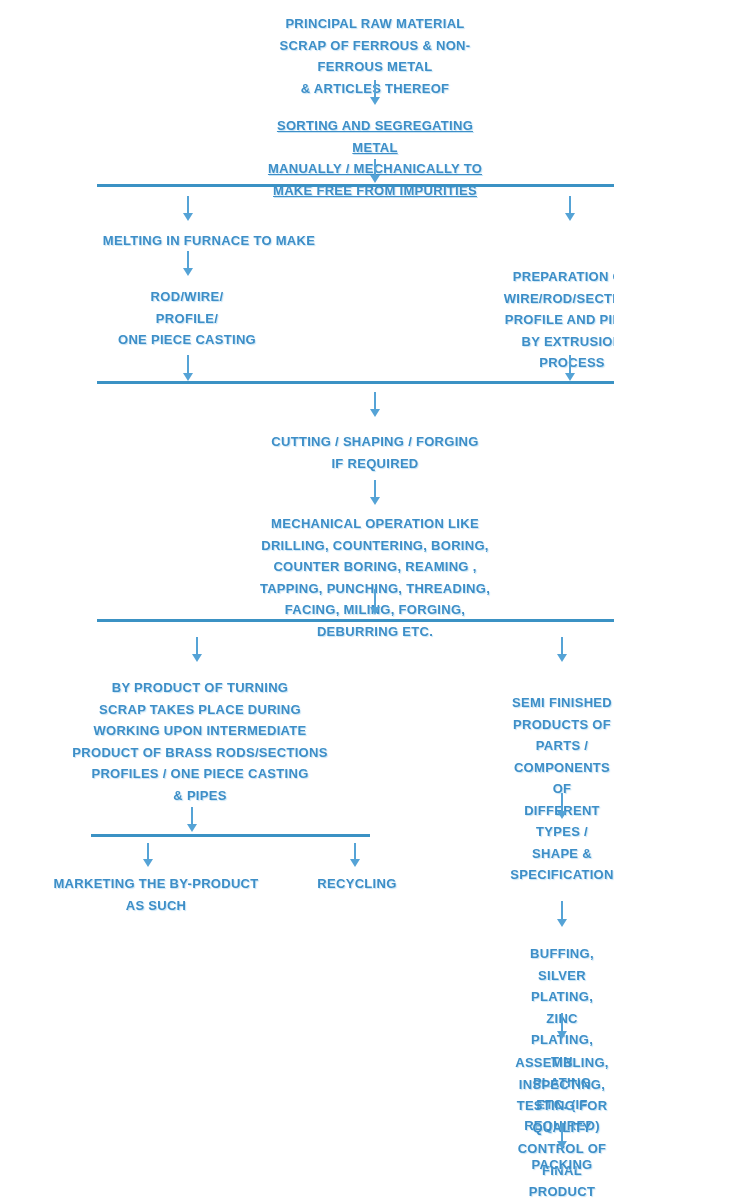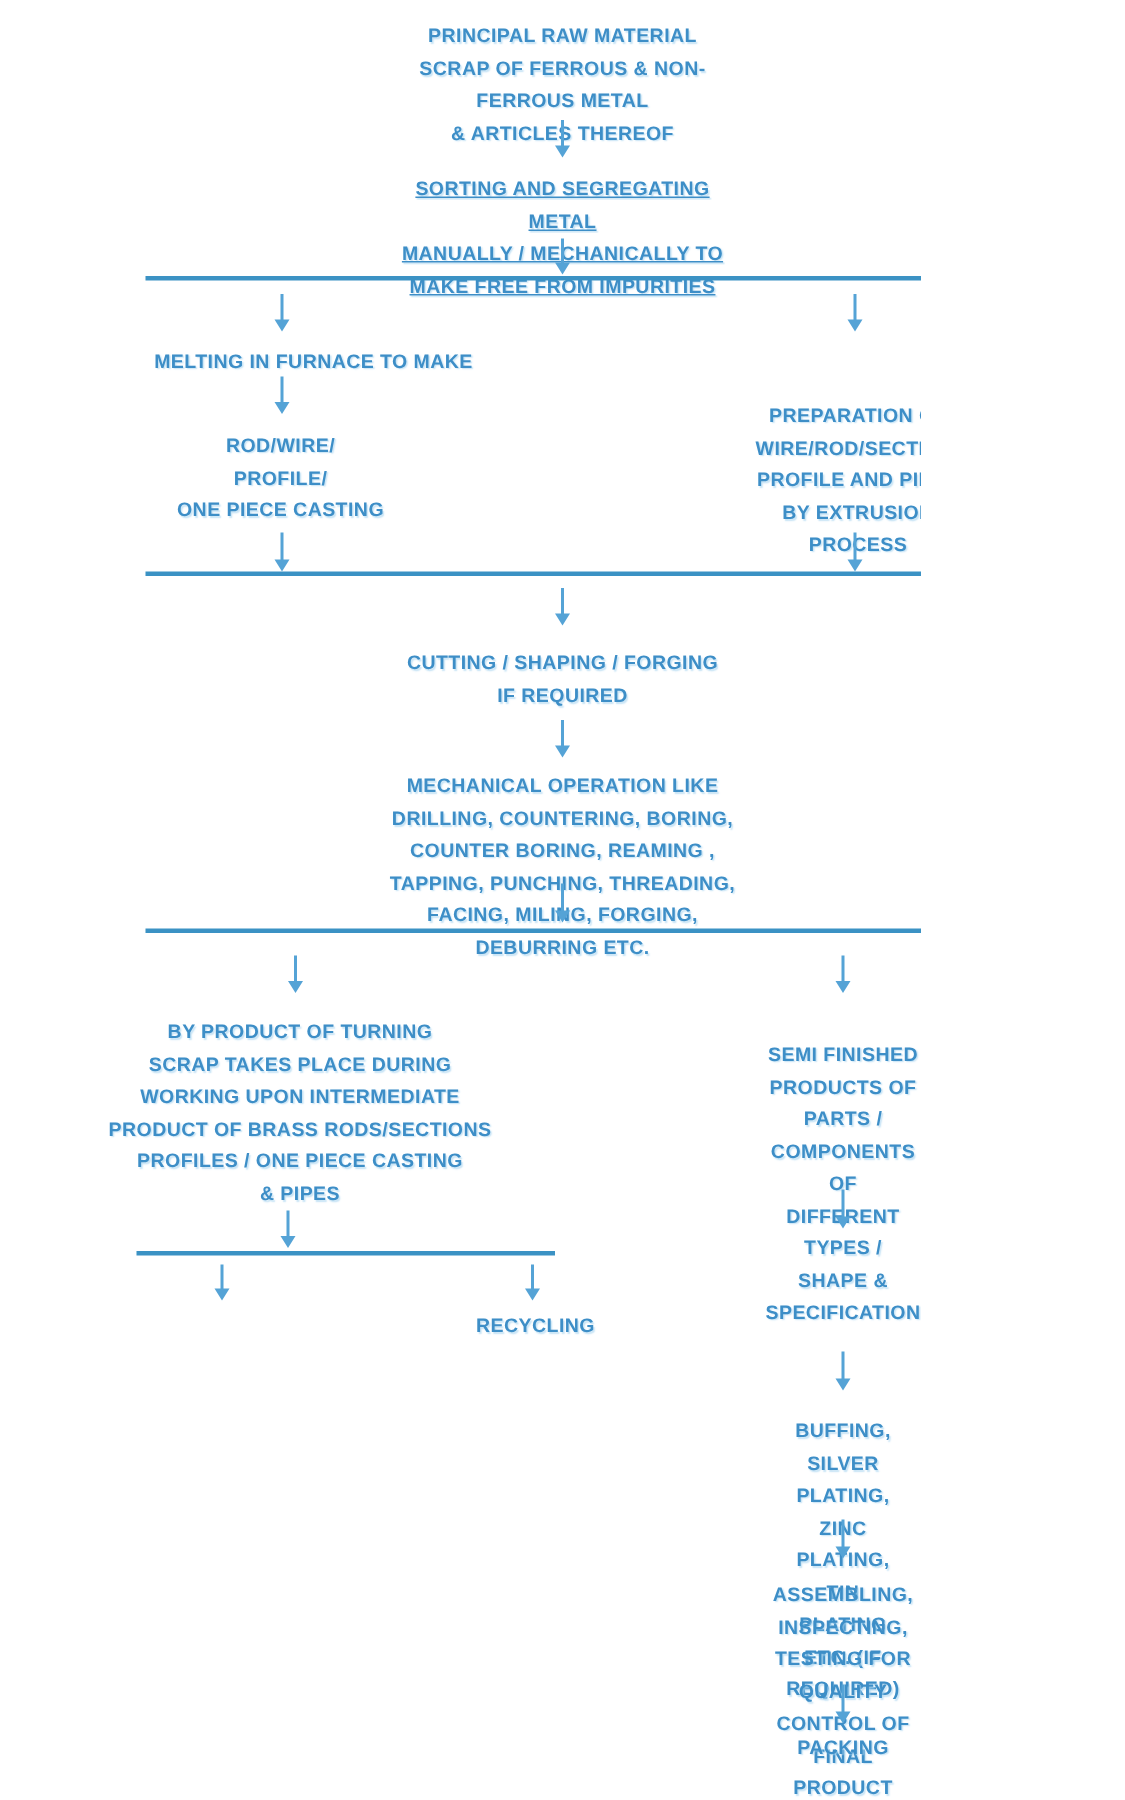--- a/index.html
+++ b/index.html
@@ -171,20 +171,22 @@
 
   <div class="arrow" style="left:148px; top:843px; height:24px;">
       <span class="stem"></span>
       <span class="head"></span>
     </div>
   <div class="arrow" style="left:355px; top:843px; height:24px;">
       <span class="stem"></span>
       <span class="head"></span>
     </div>
 
+  <div class="node" style="left:156px; top:873px;">MARKETING THE BY-PRODUCT
+AS SUCH</div>
 
   <div class="node" style="left:357px; top:873px;">RECYCLING</div>
 
   <div class="node" style="left:562px; top:677px;margin-top:15px;">SEMI FINISHED
 PRODUCTS OF PARTS /
 COMPONENTS OF
 DIFFERENT TYPES /
 SHAPE &amp; SPECIFICATION</div>
 
   <div class="arrow" style="left:562px; top:793px; height:26px;">

